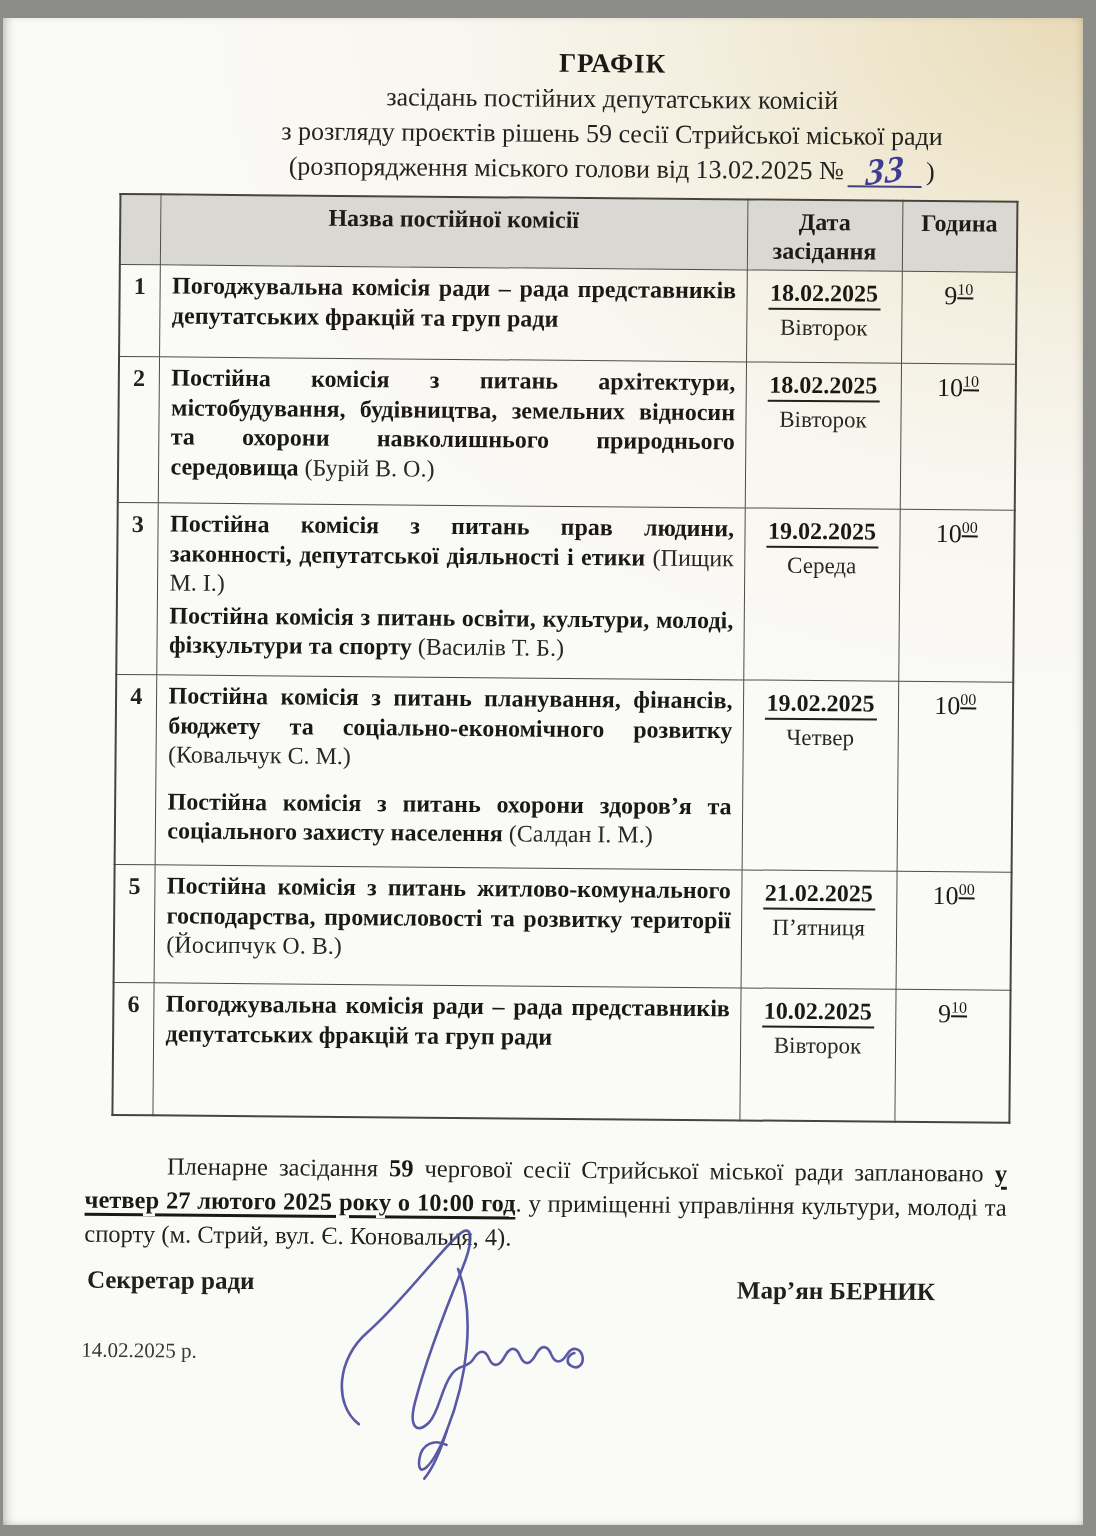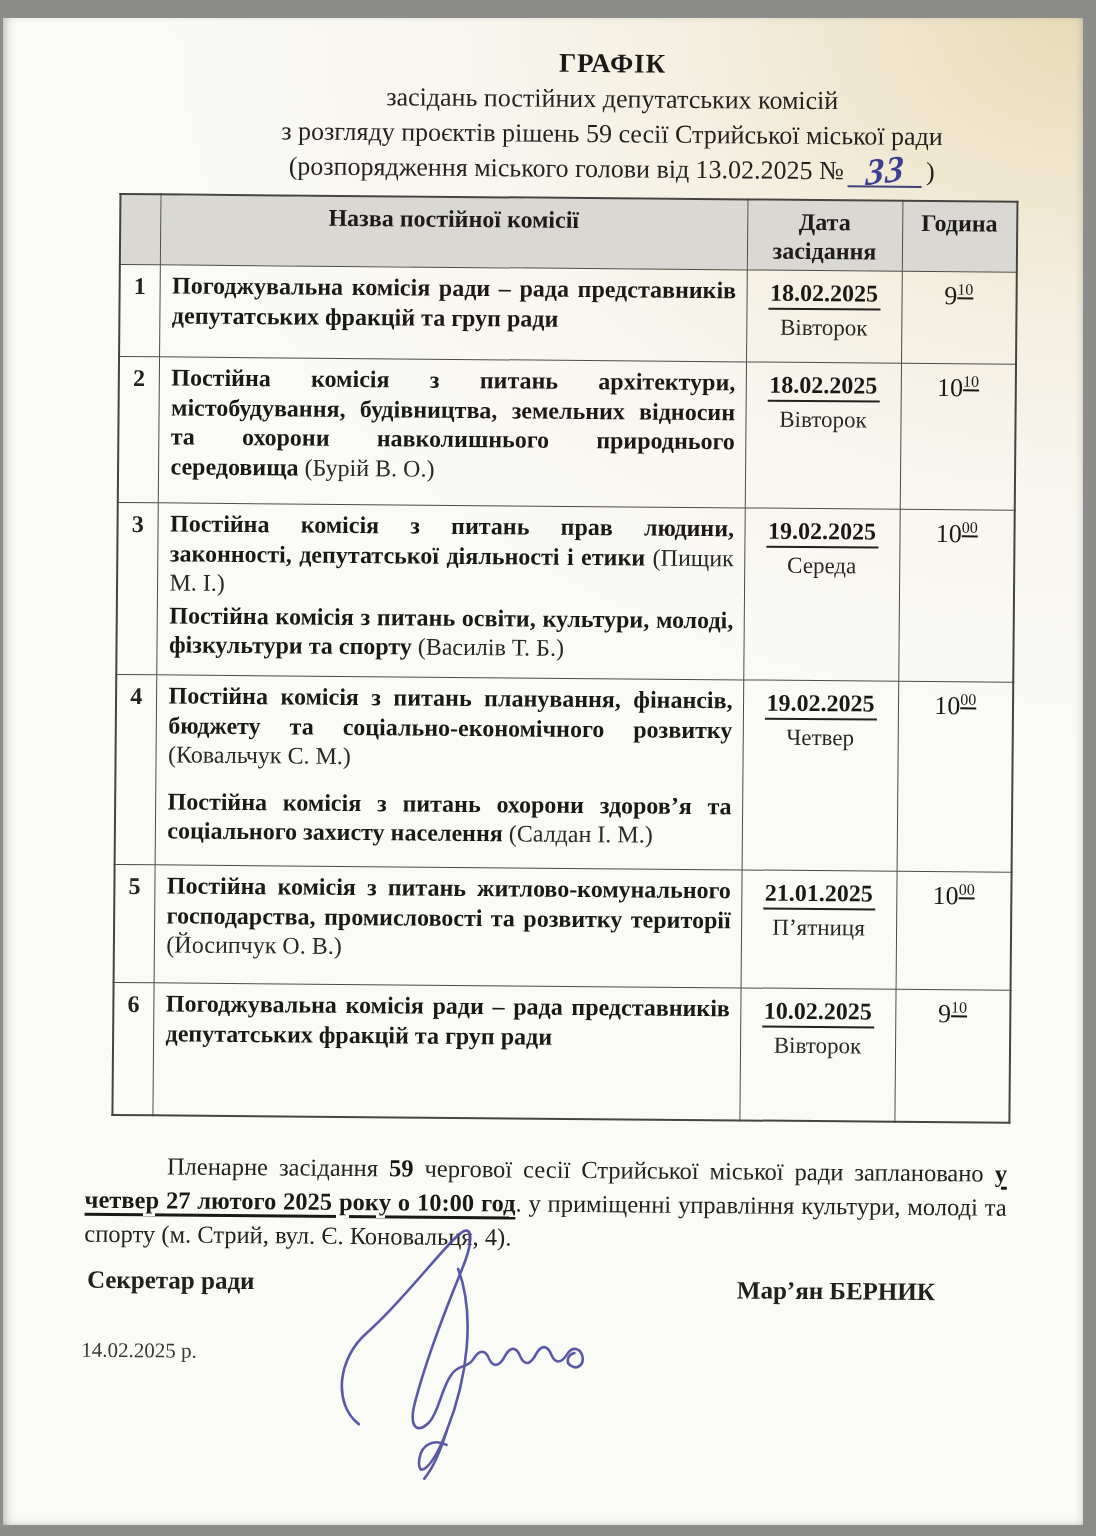--- a/index.html
+++ b/index.html
@@ -167,21 +167,21 @@
           <span class="hour"><span>10</span><sup>00</sup></span>
         </td>
       </tr>
 
       <tr style="height:118px">
         <td class="num">5</td>
         <td class="namecell">
           <p class="cname"><span>Постійна комісія з питань житлово-комунального господарства, промисловості та розвитку території</span> <span class="reg">(Йосипчук О. В.)</span></p>
         </td>
         <td class="datecell">
-          <div><span class="dateval">21.01.2025</span></div>
+          <div><span class="dateval">21.02.2025</span></div>
           <div class="day">П’ятниця</div>
         </td>
         <td class="timecell">
           <span class="hour"><span>10</span><sup>00</sup></span>
         </td>
       </tr>
 
       <tr style="height:132px">
         <td class="num">6</td>
         <td class="namecell">

